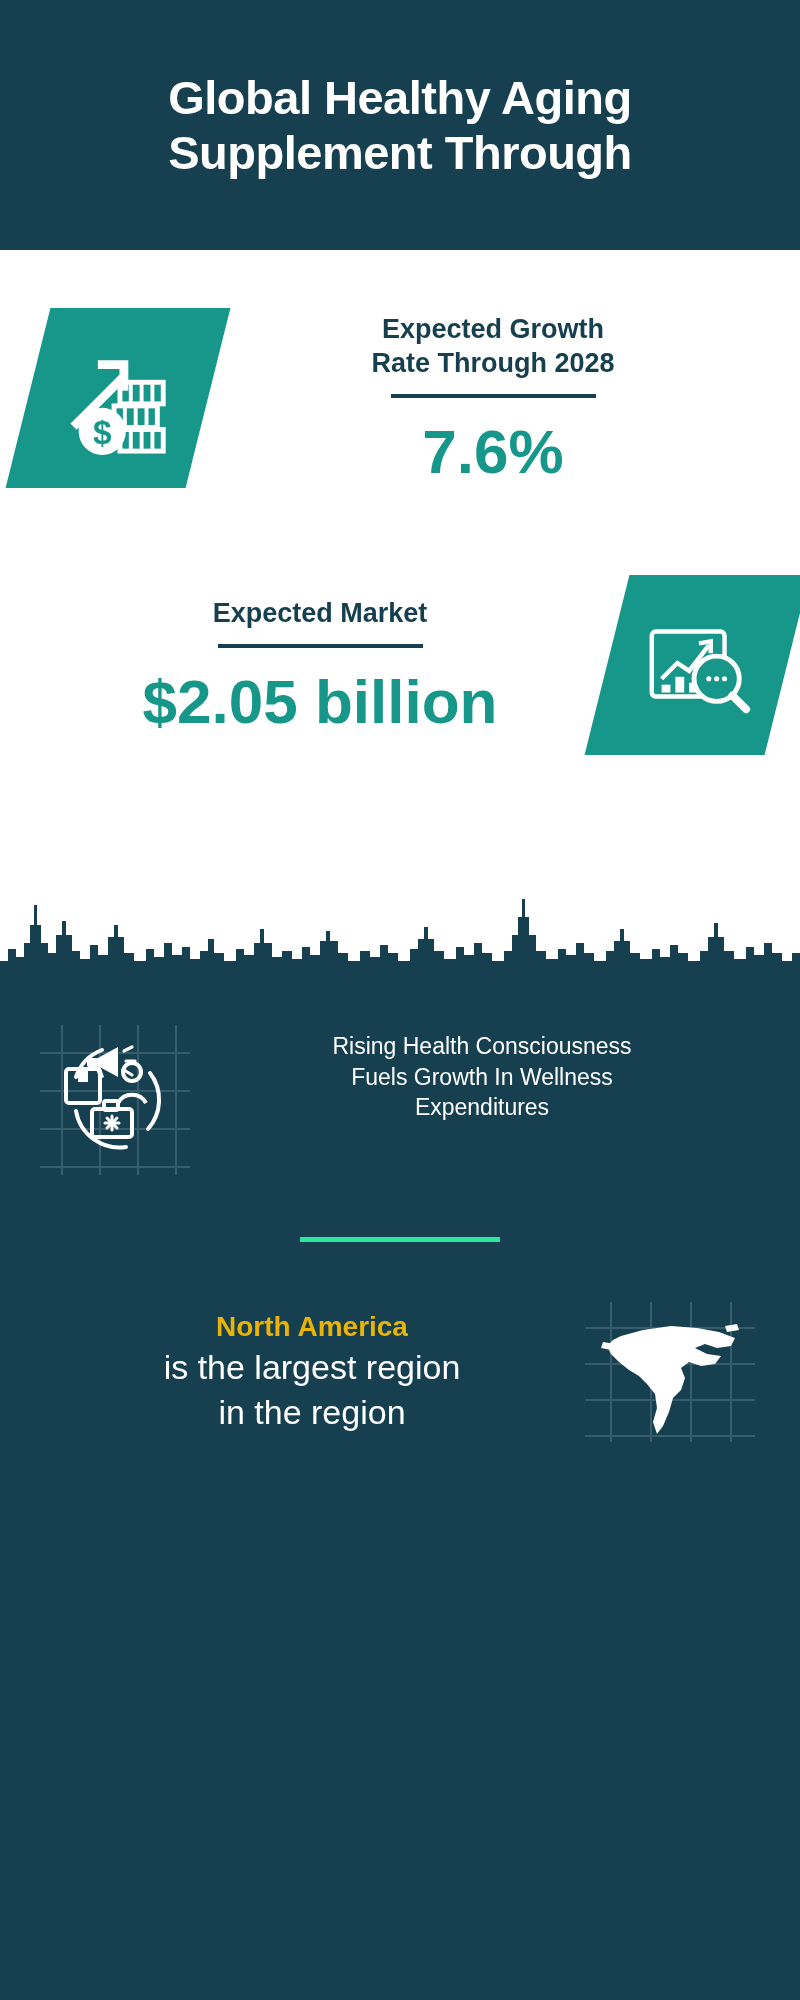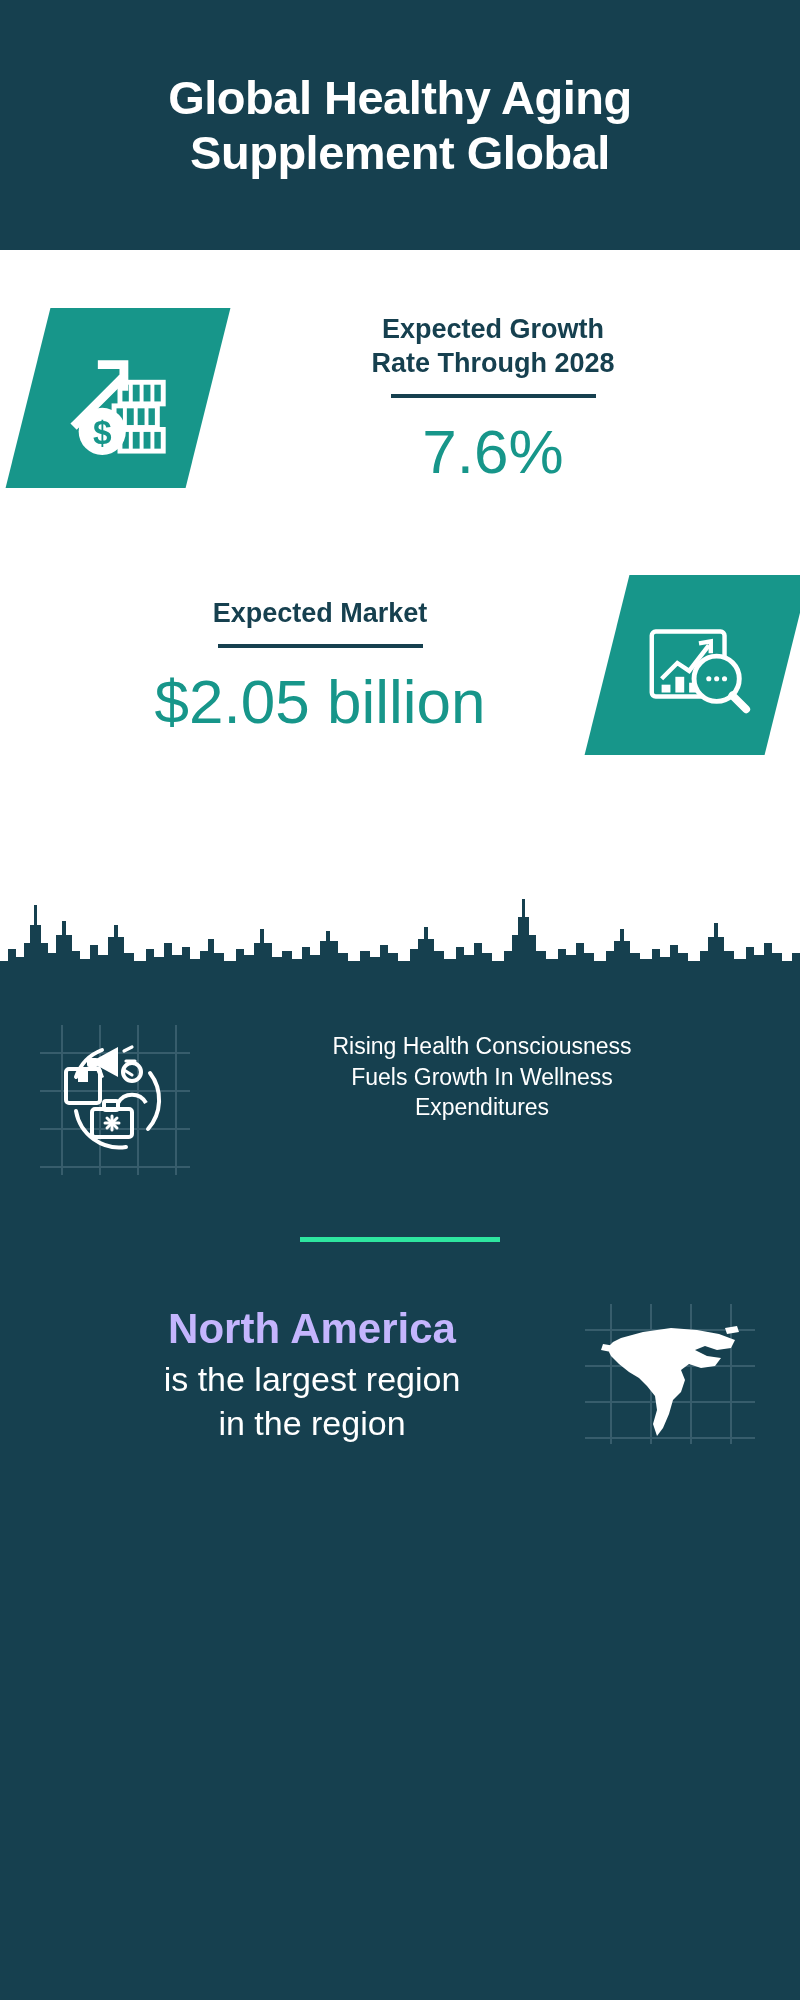--- a/index.html
+++ b/index.html
@@ -37,21 +37,21 @@
 
   .stat-text { flex:1; text-align:center; }
   .stat-label {
     color:#16404f; font-size:27px; font-weight:bold; line-height:1.28;
   }
   .rule {
     width:205px; height:4px; background:#16404f;
     margin:13px auto 10px auto;
   }
   .stat-value {
-    color:#17968a; font-size:62px; font-weight:normal; line-height:1.05;margin-top:21px;
+    color:#17968a; font-size:62px; font-weight:bold; line-height:1.05;margin-top:21px;
   }
 
   
   .row1 { position:absolute; top:58px; left:0; width:100%; padding:0 28px; }
   .row1 .stat-text { padding-left:6px; }
 
   
   .row2 { position:absolute; top:325px; left:15px; width:100%; padding:0 28px; }
   .row2 .stat-text { padding-right:10px; }
 
@@ -79,33 +79,33 @@
 
   .divider {
     width:200px; height:5px; background:#2ee6a0;
     margin:62px auto 0 auto;
   }
 
   .region-block {
     display:flex; align-items:center; padding:60px 45px 0 45px;
   }
   .region-text { flex:1; text-align:center; padding-right:6px; }
-  .region-name { color:#c4b5fd; font-size:42px; font-weight:bold; line-height:1.3; }
+  .region-name { color:#eab308; font-size:28px; font-weight:bold; line-height:1.3; }
   .region-sub  { color:#ffffff; font-size:34px; line-height:1.32; font-weight:normal; }
   .map-tile { width:170px; height:140px; flex:none; }
 </style>
 </head>
 <body>
 
 <div class="page">
 
   <div class="header">
     <div class="header-title">
       <div>Global Healthy Aging</div>
-      <div>Supplement Global</div>
+      <div>Supplement Through</div>
     </div>
   </div>
 
   <div class="white-zone">
 
     <div class="stat-row row1">
       <div class="para">
         <svg width="118" height="118" viewBox="0 0 120 120">
           <g fill="#ffffff">
             <path d="M18 86 L62 42 M44 26 L66 26 L66 48" stroke="#ffffff" stroke-width="9" fill="none" stroke-linecap="square"></path>

